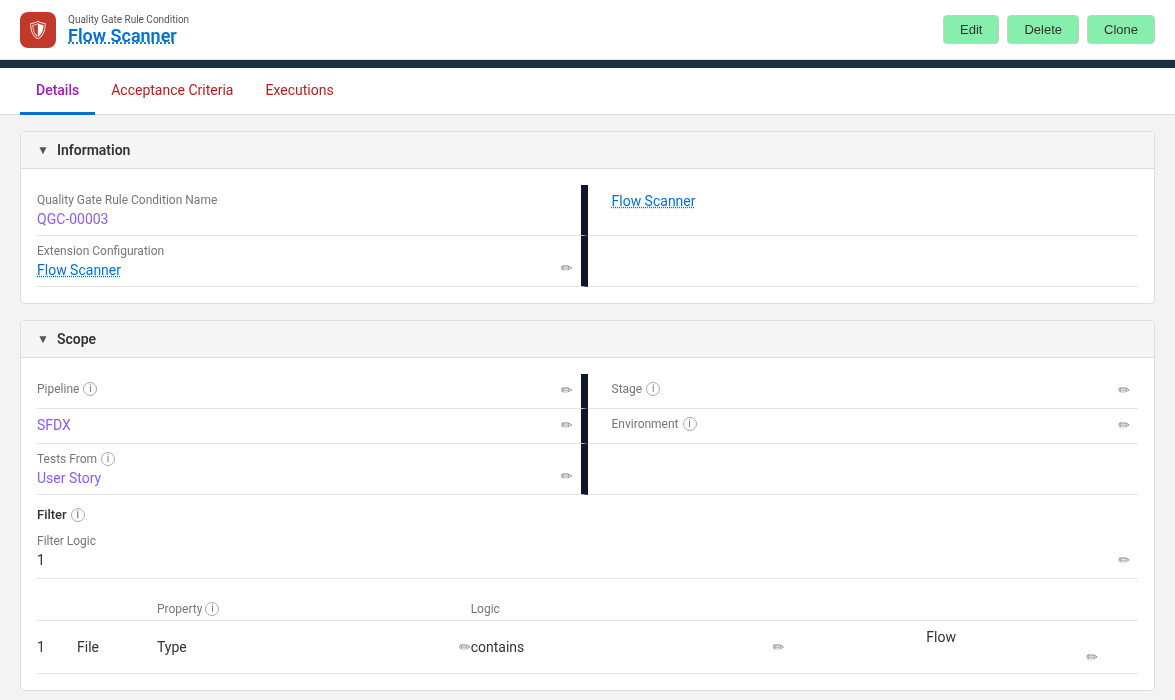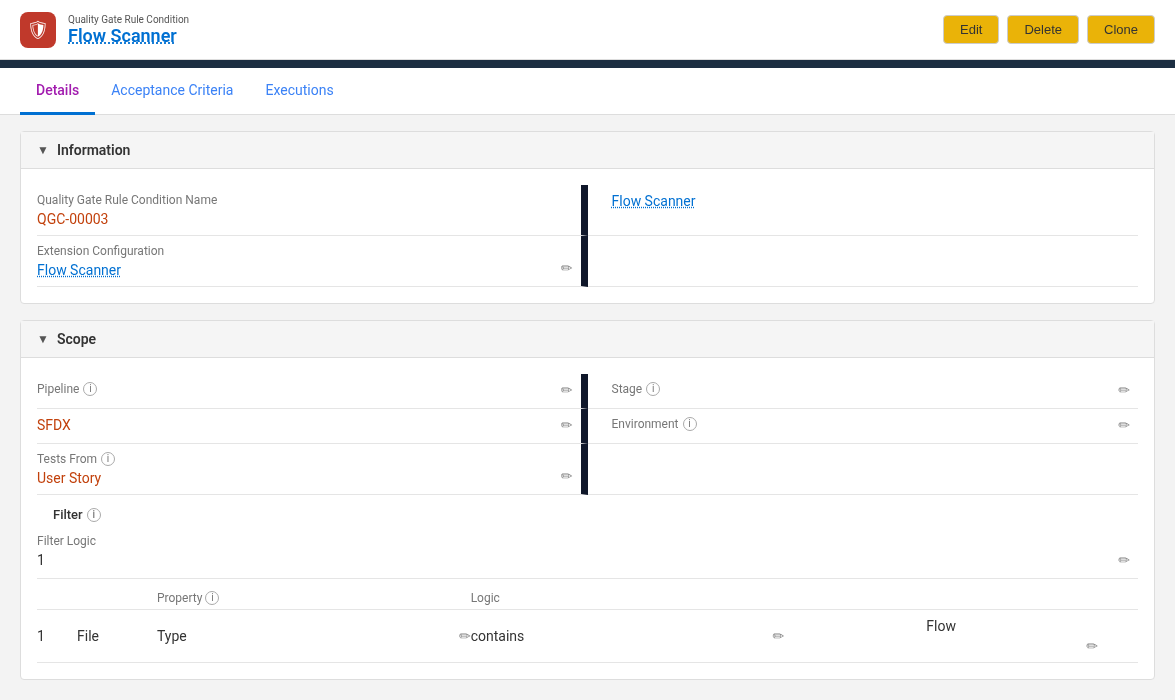--- a/index.html
+++ b/index.html
@@ -23,42 +23,42 @@
       display: flex; align-items: center; justify-content: center;
       color: white; font-size: 18px;
     }
     .header-text {}
     .header-subtitle { font-size: 10px; color: #555; }
     .header-title { font-size: 18px; font-weight: 600; color: #0070d2; text-decoration: underline dotted; }
     .header-actions { display: flex; gap: 8px; }
     .header-actions button {
       padding: 6px 16px;
       border: 1px solid #ccc;
-      background: #eab308;
+      background: #86efac;
       border-radius: 4px;
       cursor: pointer;
       font-size: 13px;
       color: #333;
     }
 
     
     .dark-bar { height: 8px; background: #1c2e42; }
 
     
     .tabs {
       background: white;
       padding: 0 20px;
       display: flex;
       border-bottom: 1px solid #ddd;
     }
     .tab {
       padding: 14px 16px;
       cursor: pointer;
       font-size: 14px;
-      color: #3b82f6;
+      color: #b91c1c;
       border-bottom: 3px solid transparent;
       margin-bottom: -1px;
     }
     .tab.active {
       color: #a21caf;
       border-bottom: 3px solid #0070d2;
       font-weight: 500;
     }
 
     
@@ -96,36 +96,36 @@
     
     .fields-row { display: grid; grid-template-columns: 1fr 1fr; gap: 0; }
     .field-cell {
       padding: 8px 0;
       border-bottom: 1px solid #e5e5e5;
       position: relative;
     }
     .field-cell.left { padding-right: 24px; border-right: 7px solid #0f172a; }
     .field-cell.right { padding-left: 24px; }
     .field-label { font-size: 12px; color: #777; margin-bottom: 4px; display: flex; align-items: center; gap: 4px; }
-    .field-value { font-size: 14px; color: #c2410c; }
+    .field-value { font-size: 14px; color: #8b5cf6; }
     .field-value.link { color: #0070d2; text-decoration: underline dotted; cursor: pointer; }
 
     
-    .filter-header { display: flex; align-items: center; gap: 6px; padding: 12px 0 6px 0; margin-left: 16px; }
+    .filter-header { display: flex; align-items: center; gap: 6px; padding: 12px 0 6px 0; }
     .filter-label { font-size: 13px; font-weight: 500; color: #333; display: flex; align-items: center; gap: 4px; }
     .filter-logic-row { padding: 6px 0 10px 0; border-bottom: 1px solid #e5e5e5; position: relative; }
     .filter-logic-label { font-size: 12px; color: #777; margin-bottom: 4px; }
     .filter-logic-value { font-size: 14px; color: #333; }
 
     
     .filter-table { width: 100%; margin-top: 8px; }
     .filter-table-header { display: grid; grid-template-columns: 40px 80px 1fr 1fr 1fr 40px; font-size: 12px; color: #777; padding: 4px 0; border-bottom: 1px solid #e5e5e5; }
     .filter-table-row { display: grid; grid-template-columns: 40px 80px 1fr 1fr 1fr 40px; font-size: 14px; color: #333; padding: 8px 0; border-bottom: 1px solid #e5e5e5; align-items: center; }
     .filter-table-cell { display: flex; align-items: center; gap: 4px; }
-    .col-header { font-size: 12px; color: #777; display: flex; align-items: center; gap: 3px; }
+    .col-header { font-size: 12px; color: #777; display: flex; align-items: center; gap: 3px; margin-top: 11px; }
     .pencil-icon { color: #888; cursor: pointer; font-size: 14px; }
   </style>
 </head>
 <body>
 
 <div class="header">
   <div class="header-left">
     <div class="header-icon">
       <span>🛡</span>
     </div>

